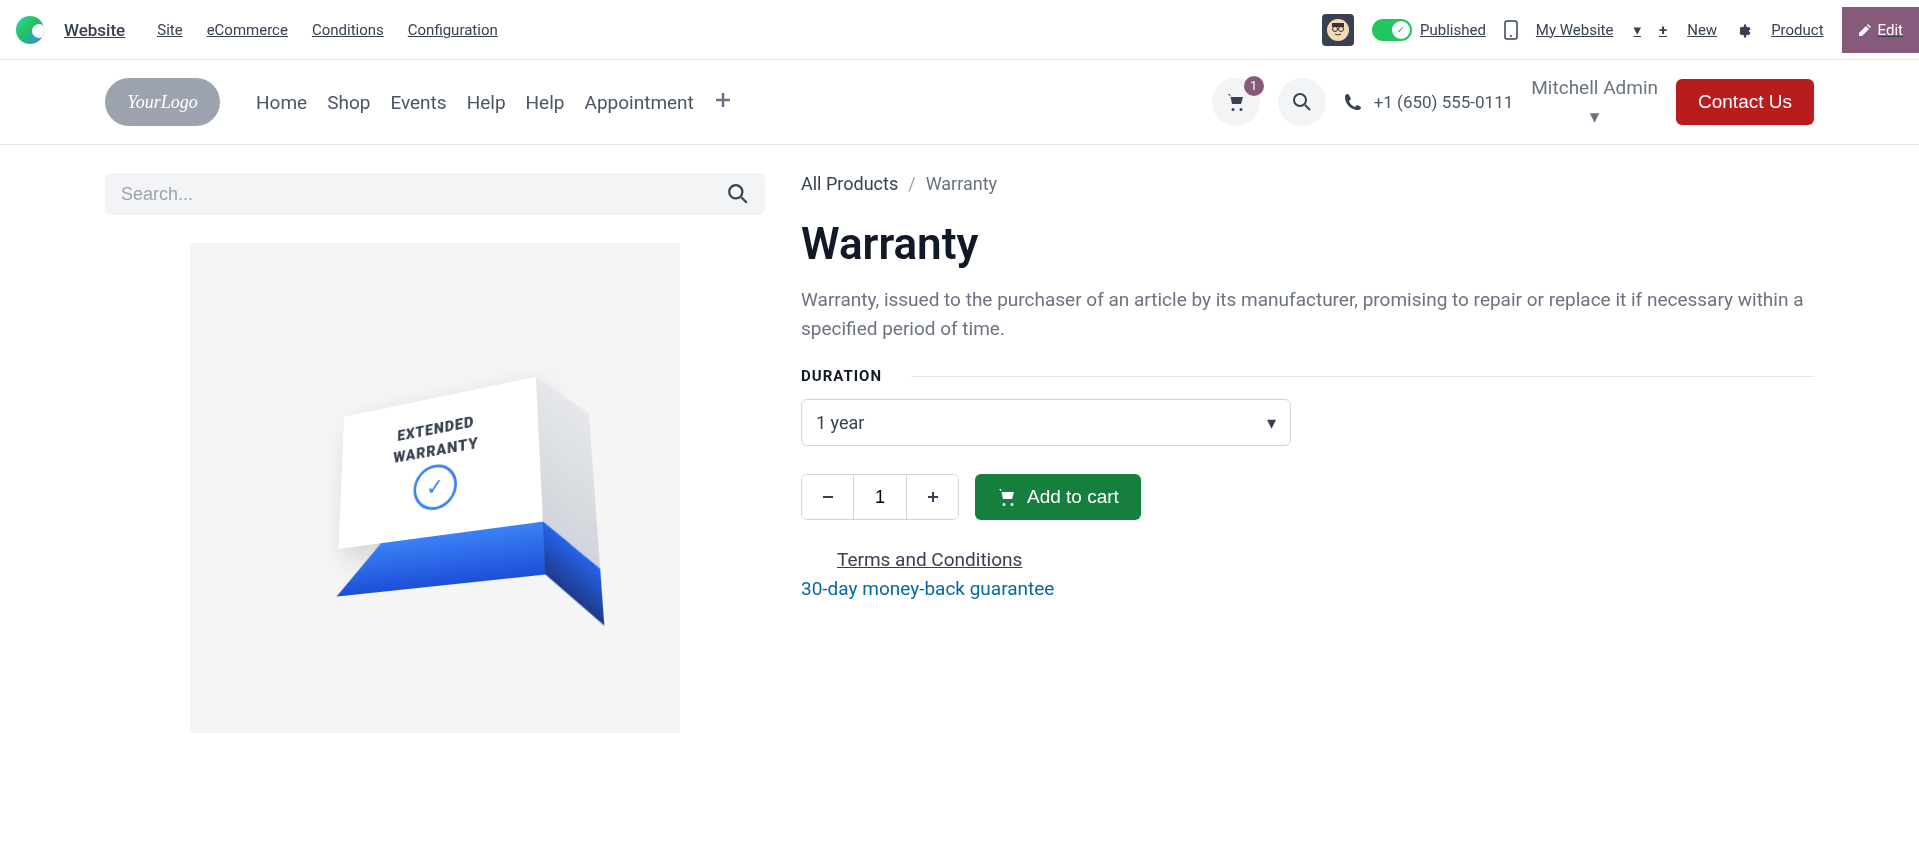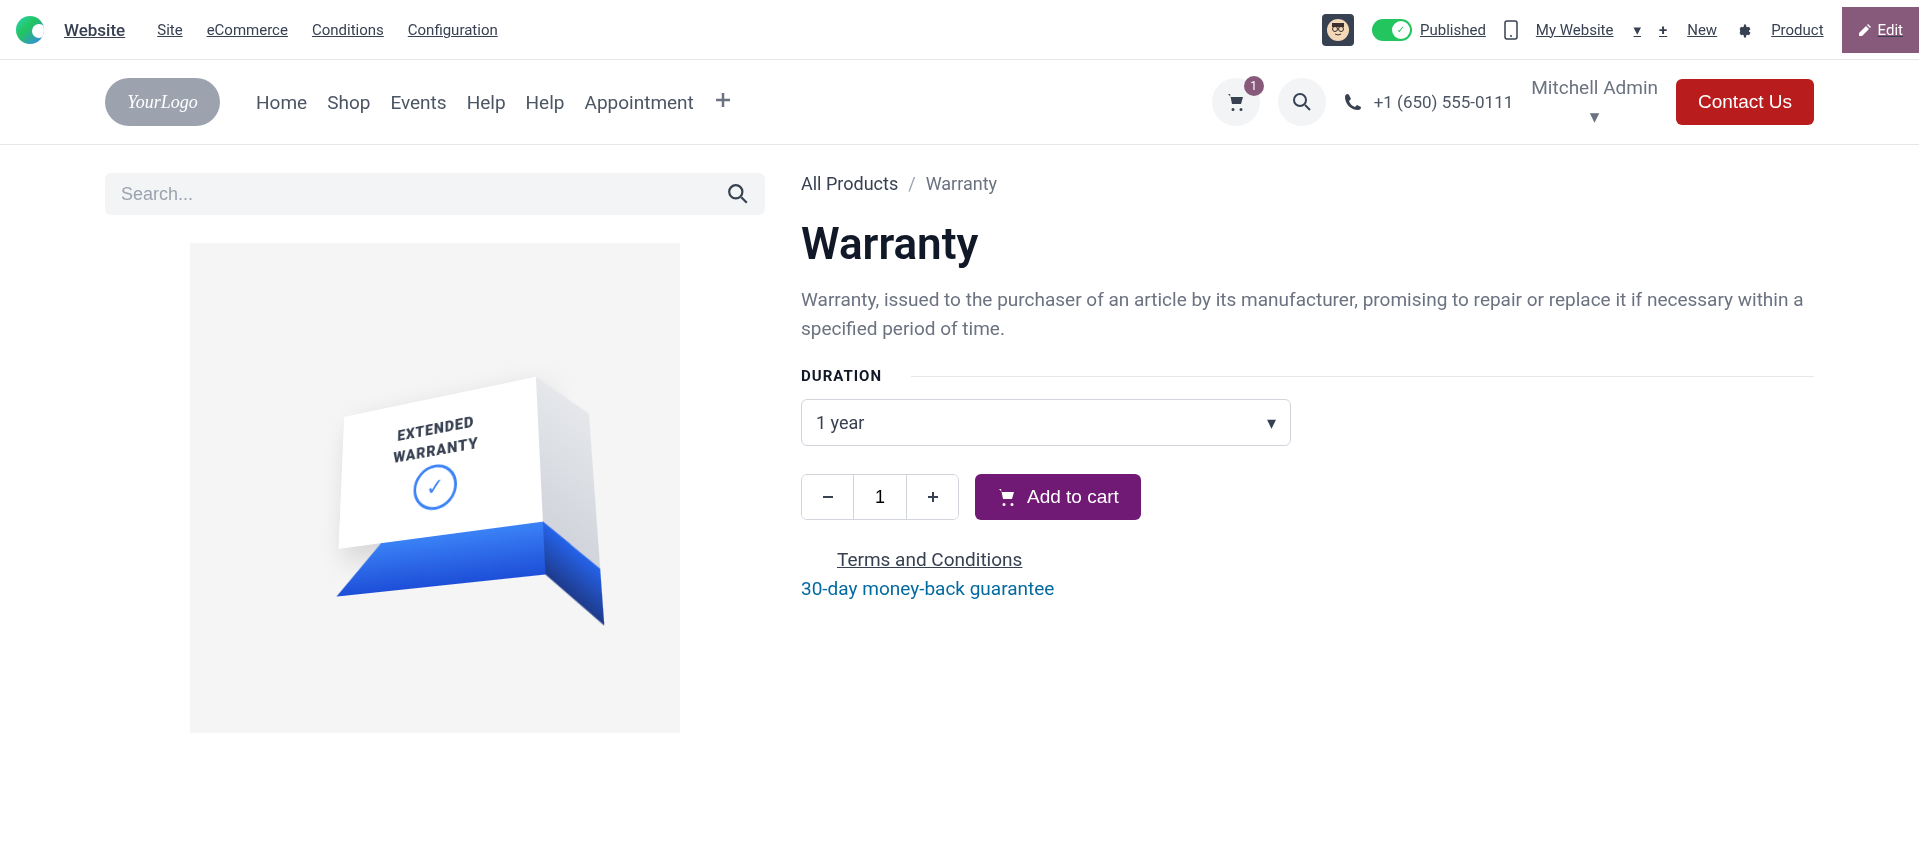--- a/index.html
+++ b/index.html
@@ -54,21 +54,21 @@
 .product-desc { font-size: 19px; color: #6b7280; line-height: 1.5; margin-bottom: 24px; }
 .product-price { font-size: 38px; font-weight: 500; color: #111827; margin-bottom: 32px; }
 .variant-label { font-size: 15px; font-weight: 700; color: #111827; letter-spacing: 1px; margin-bottom: 14px; position: relative; }
 .variant-label::after { content: ''; position: absolute; left: 110px; right: 0; top: 50%; height: 1px; background: #e5e7eb; }
 .variant-select { width: 490px; border: 1px solid #d1d5db; border-radius: 6px; padding: 12px 14px; font-size: 18px; color: #374151; display: flex; justify-content: space-between; align-items: center; cursor: pointer; margin-bottom: 28px; }
 .cart-row { display: flex; gap: 16px; align-items: center; margin-bottom: 28px; }
 .qty-group { display: flex; border: 1px solid #d1d5db; border-radius: 6px; overflow: hidden; }
 .qty-btn { width: 52px; height: 44px; background: #fff; border: none; font-size: 22px; color: #374151; cursor: pointer; border-right: 1px solid #d1d5db; display: flex; align-items: center; justify-content: center; }
 .qty-btn:last-child { border-right: none; border-left: 1px solid #d1d5db; }
 .qty-input { width: 52px; height: 44px; border: none; text-align: center; font-size: 18px; outline: none; }
-.add-cart-btn { background: #701a75; color: #fff; border: none; border-radius: 6px; padding: 12px 22px; font-size: 19px; cursor: pointer; display: flex; align-items: center; gap: 10px; }
+.add-cart-btn { background: #15803d; color: #fff; border: none; border-radius: 6px; padding: 12px 22px; font-size: 19px; cursor: pointer; display: flex; align-items: center; gap: 10px; }
 .terms-link { font-size: 19px; color: #374151; text-decoration: underline; cursor: pointer; display: block; margin-bottom: 6px; margin-left: 36px; }
 .guarantee-text { font-size: 19px; color: #0369a1; }
 
 svg { display: block; }
 </style>
 </head>
 <body>
 
 <div class="admin-bar">
   <div class="admin-left">

